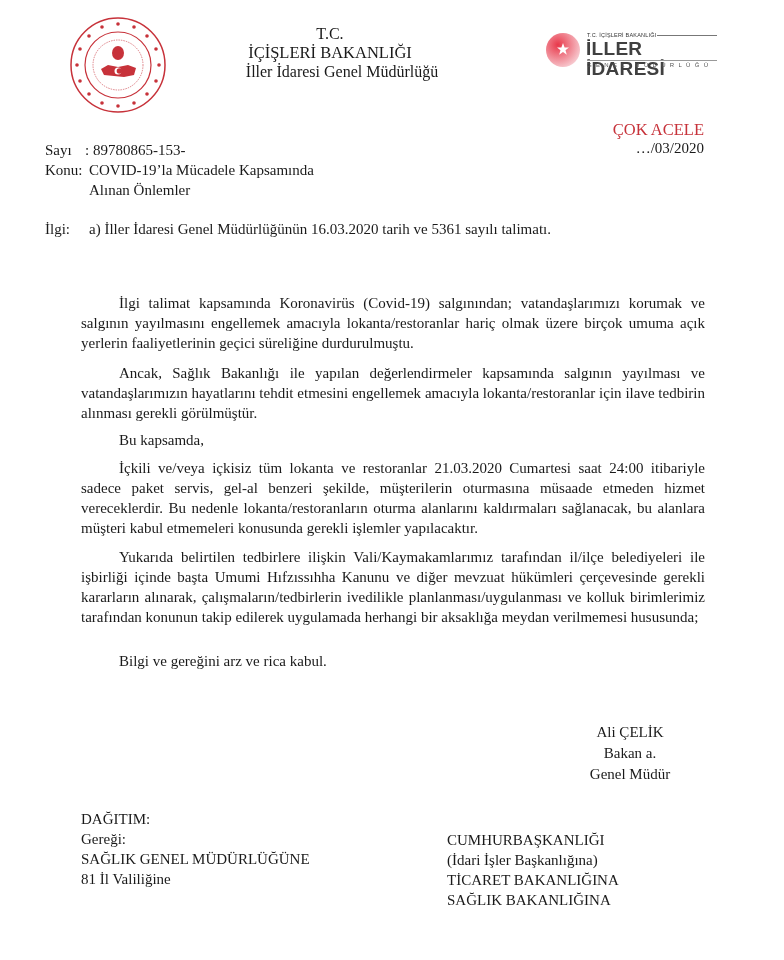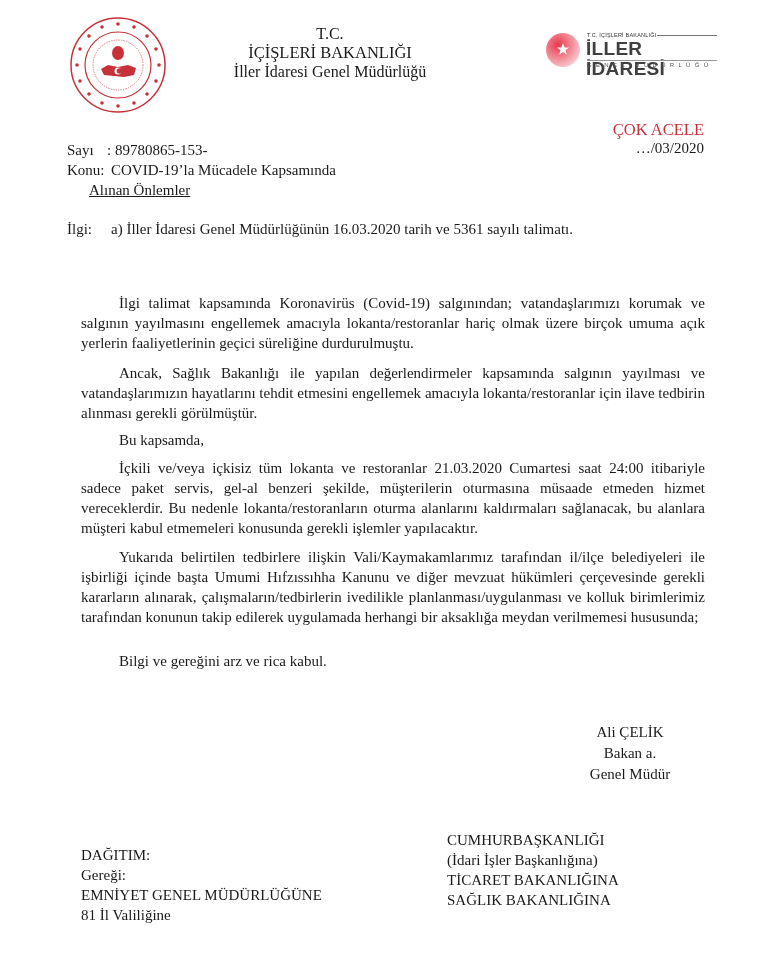--- a/index.html
+++ b/index.html
@@ -10,29 +10,29 @@
   #seal { left:68px; top:15px; width:100px; height:100px; }
   .hdr { left:0; width:660px; text-align:center; font-size:16px; line-height:20px; }
   #brand-logo { left:545px; top:30px; width:175px; height:42px; }
   .brand-small { font-family:"Liberation Sans", sans-serif; font-size:5.5px; color:#333; letter-spacing:.2px; }
   .brand-big { font-family:"Liberation Sans", sans-serif; font-weight:bold; font-size:19px; color:#404040; letter-spacing:.3px; line-height:20px;}
   .brand-sub { font-family:"Liberation Sans", sans-serif; font-size:6px; color:#555; letter-spacing:4.3px; }
   
   .meta { font-size:15px; line-height:20px; }
   #urgent { right:80px; top:120px; color:#c7323a; font-size:16.5px; }
   #date { right:80px; top:140px; font-size:15px; }
-  .lbl { display:inline-block;margin-left:22px; }
+  .lbl { display:inline-block; }
   
   .para { left:81px; width:624px; font-size:15px; line-height:20px; text-align:justify; }
   .para p { margin:0; text-indent:38px; }
   
   #sig { left:560px; top:722px; width:140px; text-align:center; font-size:15px; line-height:21px; }
   
   .dist { font-size:15px; line-height:20px; }
-  #dist-left { left:81px; top:809px;margin-top:36px; }
+  #dist-left { left:81px; top:809px; }
   #dist-right { left:447px; top:830px; }
 </style>
 </head>
 <body>
 
 <div id="seal" class="abs">
   <svg width="100" height="100" viewBox="0 0 100 100">
     <circle cx="50" cy="50" r="47" fill="none" stroke="#c7323a" stroke-width="1.5"></circle>
     <circle cx="50" cy="50" r="33" fill="none" stroke="#c7323a" stroke-width="1.2"></circle>
     <circle cx="50" cy="50" r="25" fill="none" stroke="#c7323a" stroke-width="0.6" stroke-dasharray="1.5 1"></circle>
@@ -56,21 +56,21 @@
       <ellipse cx="50" cy="38" rx="6" ry="7"></ellipse>
       <path d="M33 54 L40 50 L50 52 L60 50 L68 53 L66 60 L56 62 L46 61 L36 60 Z"></path>
     </g>
     <circle cx="50" cy="56" r="3.5" fill="#fff"></circle>
     <circle cx="51.5" cy="56" r="2.8" fill="#c7323a"></circle>
   </svg>
 </div>
 
 <div class="abs hdr" style="top:24px;">T.C.</div>
 <div class="abs hdr" style="top:43px; font-size:16.5px;">İÇİŞLERİ BAKANLIĞI</div>
-<div class="abs hdr" style="top:62px;">İller İdaresi Genel Müdürlüğü</div>
+<div class="abs hdr" style="top:62px;margin-left:12px;">İller İdaresi Genel Müdürlüğü</div>
 
 <div id="brand-logo" class="abs">
   <svg class="abs" style="left:0;top:2px;" width="36" height="36" viewBox="0 0 36 36">
     <defs>
       <radialGradient id="g1" cx="35%" cy="35%" r="70%">
         <stop offset="0%" stop-color="#e8384a"></stop>
         <stop offset="100%" stop-color="#f7c9cf"></stop>
       </radialGradient>
     </defs>
     <circle cx="18" cy="18" r="17" fill="url(#g1)"></circle>
@@ -85,21 +85,21 @@
 
 <div id="urgent" class="abs">ÇOK ACELE</div>
 <div id="date" class="abs">…/03/2020</div>
 
 <div class="abs meta" style="left:45px;top:140px;">
   <span class="lbl" style="width:40px;">Sayı</span><span>: </span><span>89780865-153-</span>
 </div>
 <div class="abs meta" style="left:45px;top:160px;">
   <span class="lbl" style="width:44px;">Konu:</span><span>COVID-19’la Mücadele Kapsamında</span>
 </div>
-<div class="abs meta" style="left:89px;top:180px;text-decoration:underline;">Alınan Önlemler</div>
+<div class="abs meta" style="left:89px;top:180px;">Alınan Önlemler</div>
 
 <div class="abs meta" style="left:45px;top:219px;">
   <span class="lbl" style="width:44px;">İlgi:</span><span>a) İller İdaresi Genel Müdürlüğünün 16.03.2020 tarih ve 5361 sayılı talimatı.</span>
 </div>
 
 <div class="abs para" style="top:293px;">
     <p>İlgi talimat kapsamında Koronavirüs (Covid-19) salgınından; vatandaşlarımızı korumak ve salgının yayılmasını engellemek amacıyla lokanta/restoranlar hariç olmak üzere birçok umuma açık yerlerin faaliyetlerinin geçici süreliğine durdurulmuştu.</p>
   </div>
 <div class="abs para" style="top:363px;">
     <p>Ancak, Sağlık Bakanlığı ile yapılan değerlendirmeler kapsamında salgının yayılması ve vatandaşlarımızın hayatlarını tehdit etmesini engellemek amacıyla lokanta/restoranlar için ilave tedbirin alınması gerekli görülmüştür.</p>
@@ -119,21 +119,21 @@
 
 <div id="sig" class="abs">
   <div>Ali ÇELİK</div>
   <div>Bakan a.</div>
   <div>Genel Müdür</div>
 </div>
 
 <div id="dist-left" class="abs dist">
   <div>DAĞITIM:</div>
   <div>Gereği:</div>
-  <div>EMNİYET GENEL MÜDÜRLÜĞÜNE</div>
+  <div>SAĞLIK GENEL MÜDÜRLÜĞÜNE</div>
   <div>81 İl Valiliğine</div>
 </div>
 
 <div id="dist-right" class="abs dist">
   <div>CUMHURBAŞKANLIĞI</div>
   <div>(İdari İşler Başkanlığına)</div>
   <div>TİCARET BAKANLIĞINA</div>
   <div>SAĞLIK BAKANLIĞINA</div>
 </div>
 

